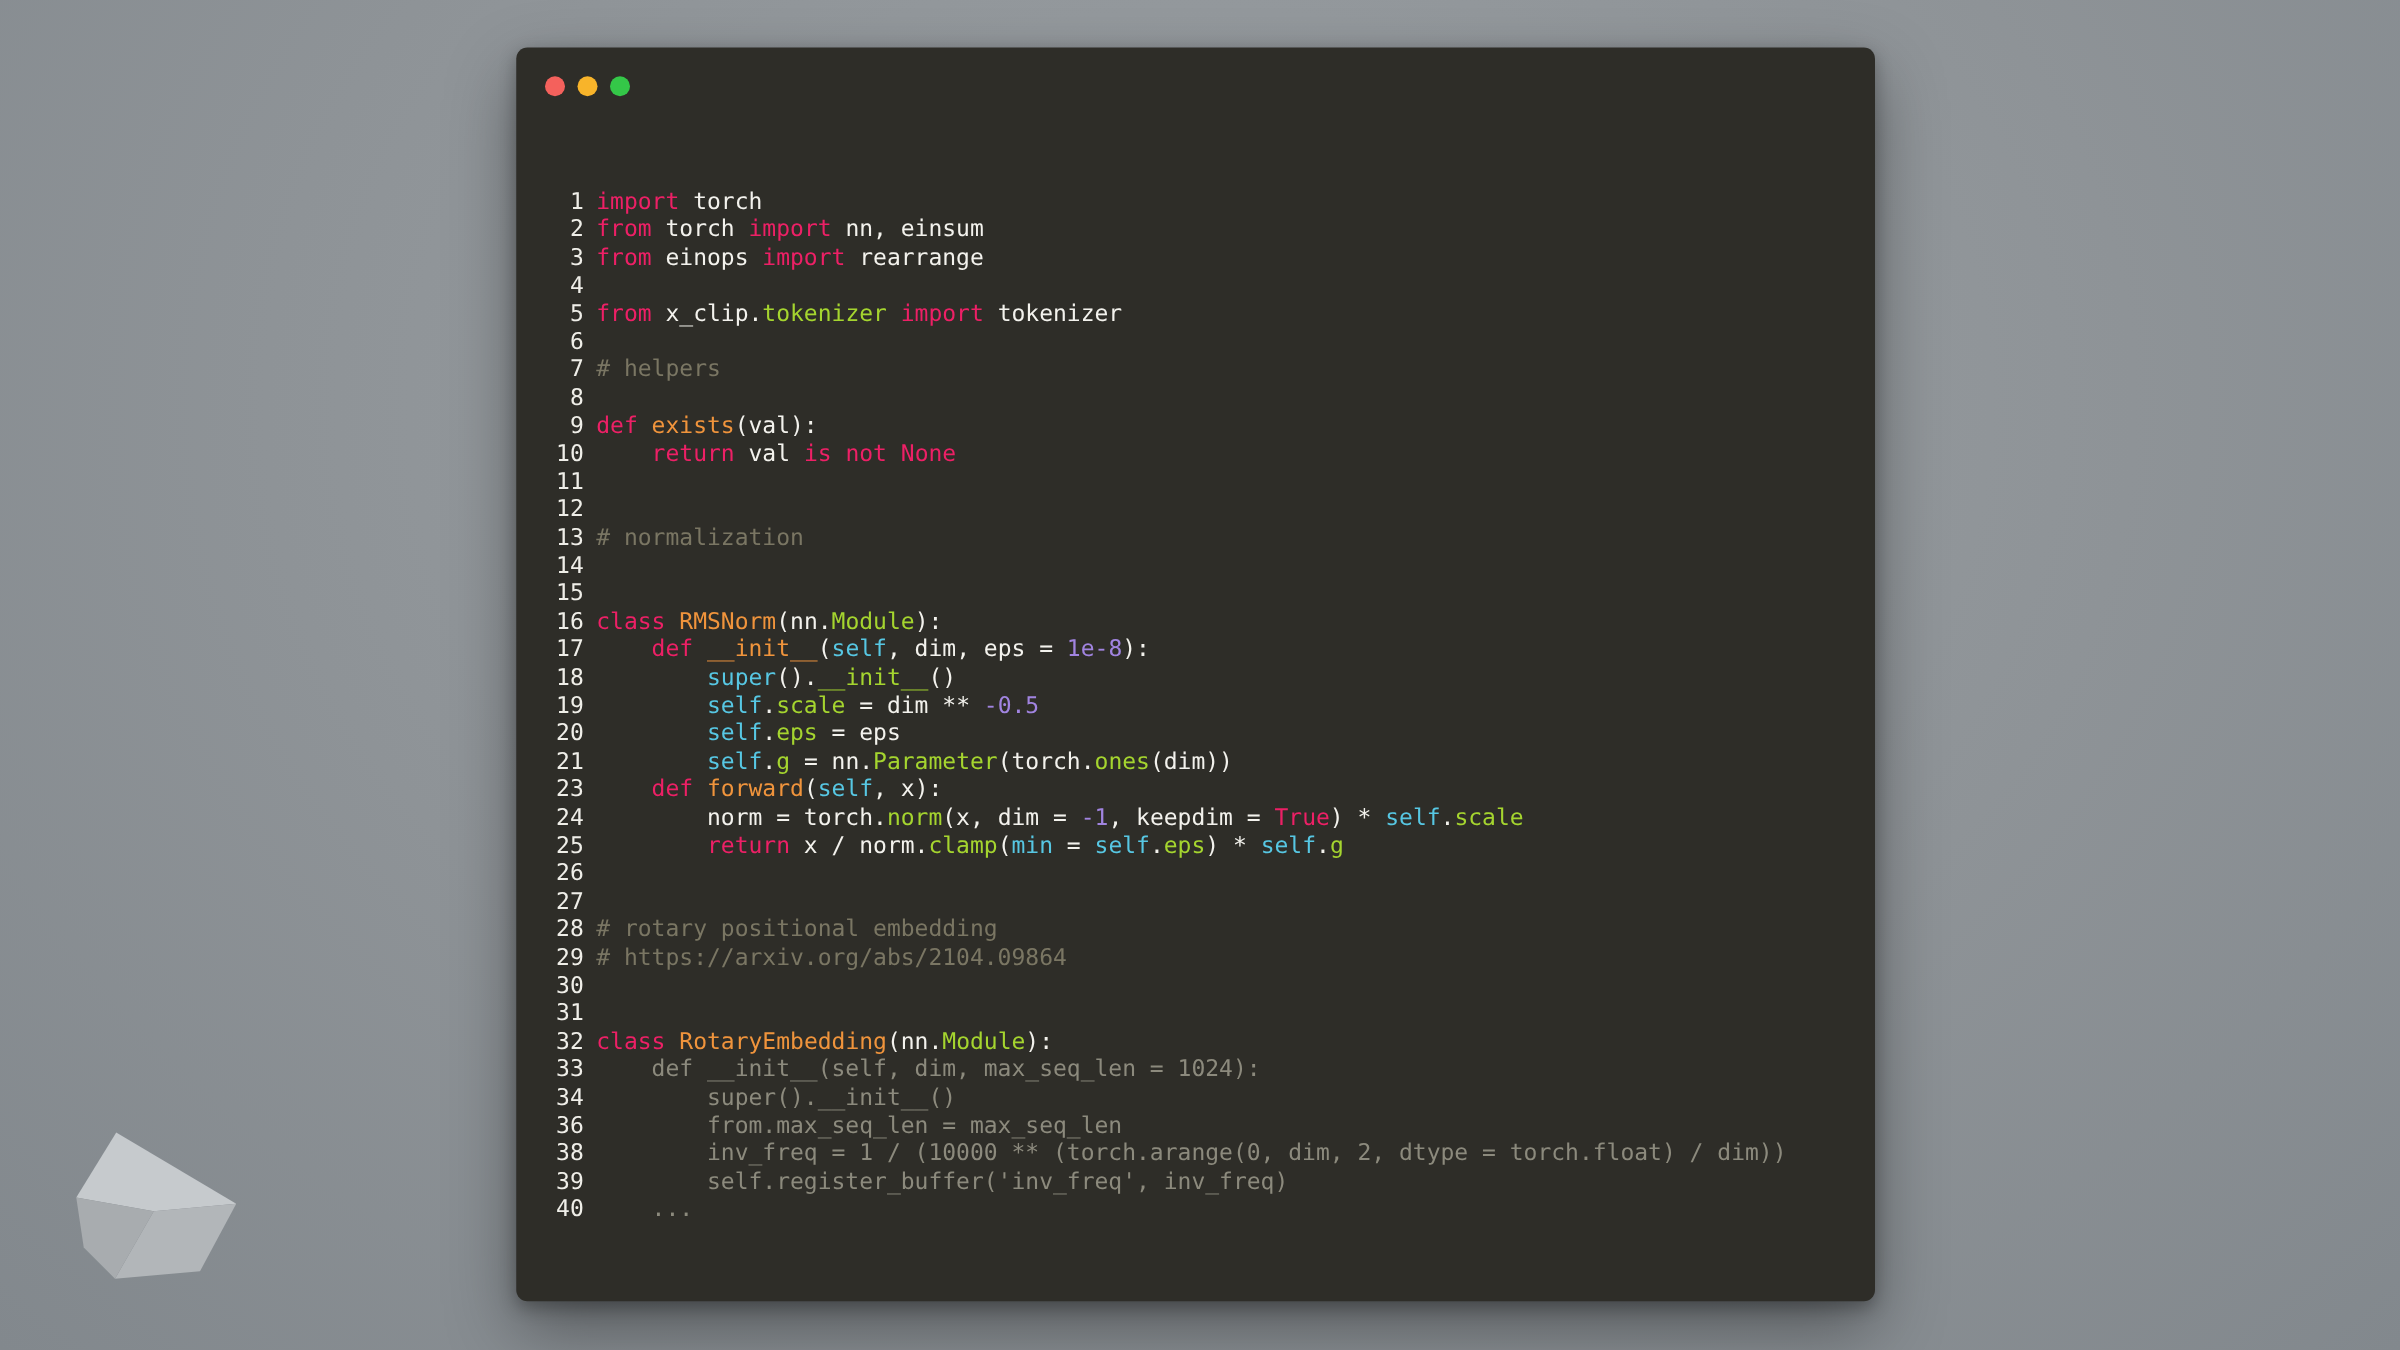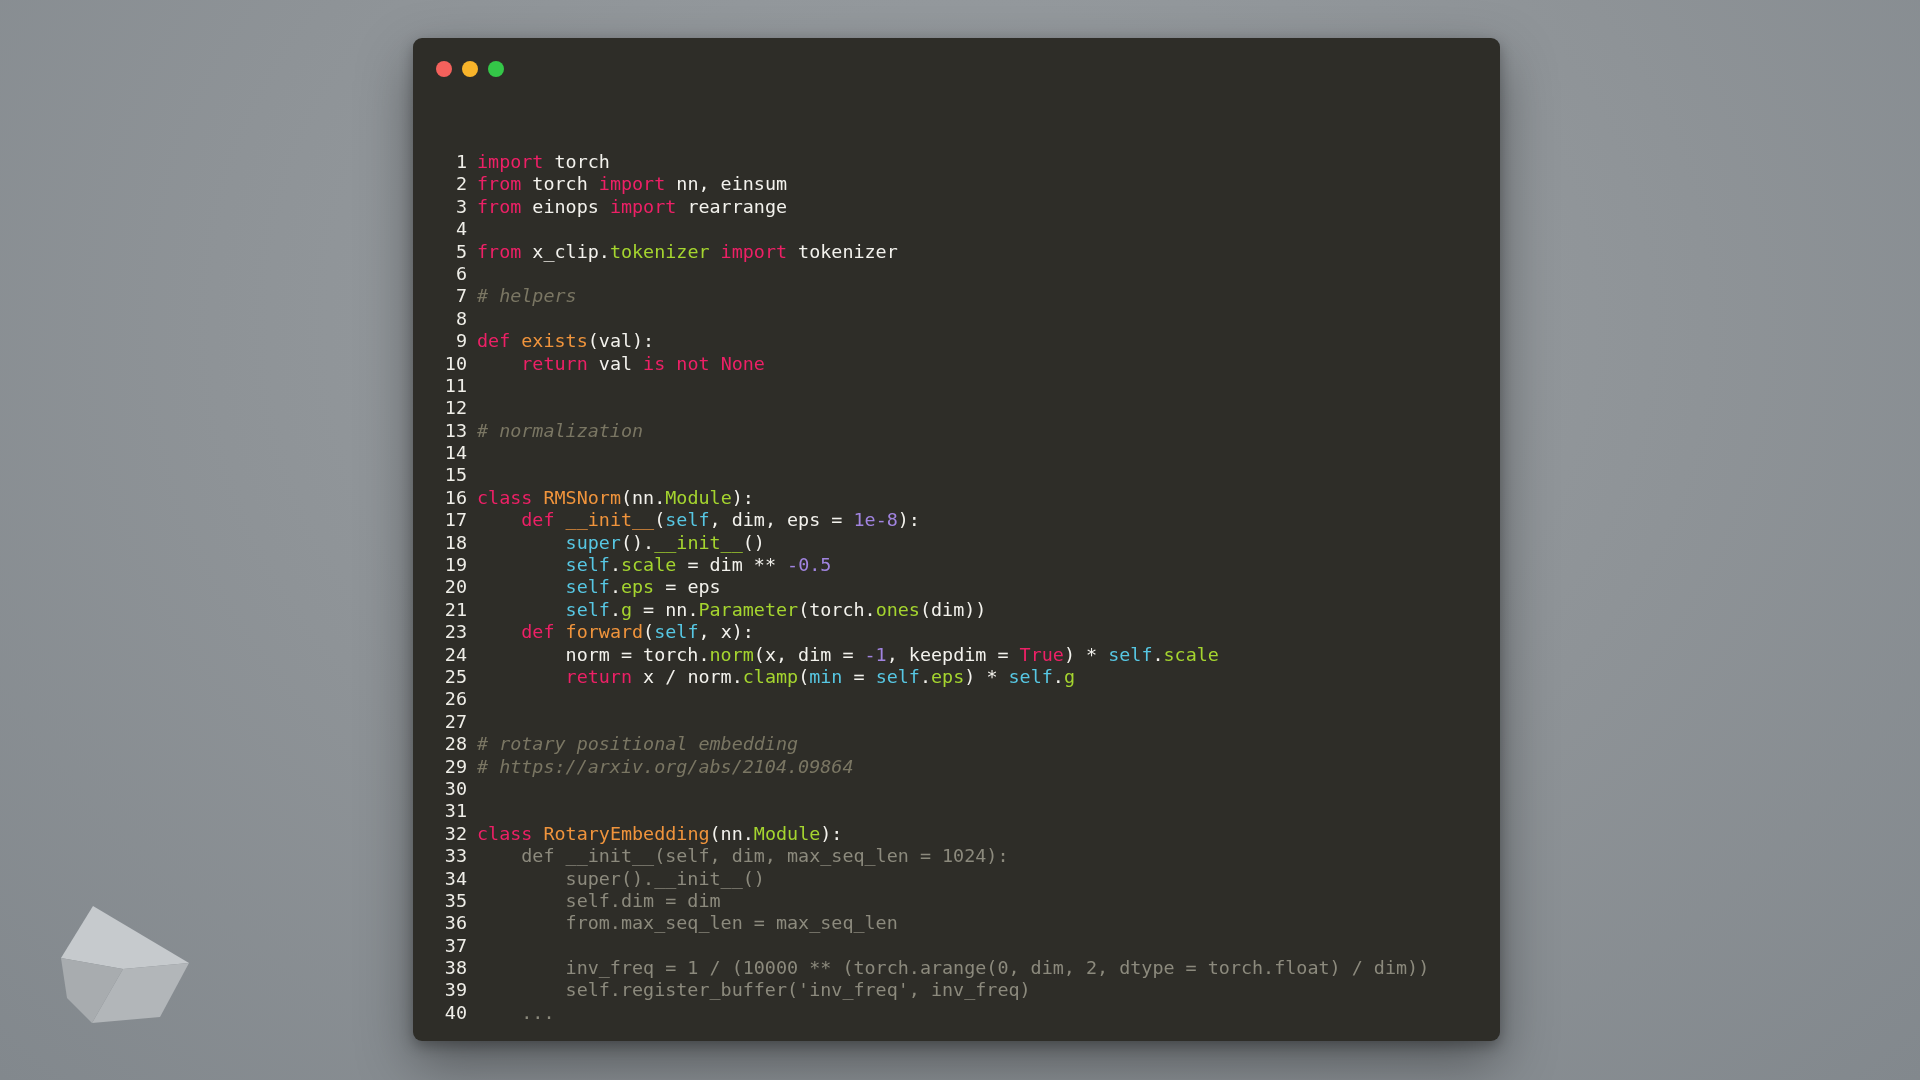--- a/index.html
+++ b/index.html
@@ -24,21 +24,21 @@
   }
   .row{display:flex;height:22.4px;}
   .ln{flex:none;width:54px;text-align:right;color:var(--linenum);white-space:pre;}
   .lc{padding-left:10px;white-space:pre;}
   .tk-k{color:var(--keyword);}
   .tk-f{color:var(--function);}
   .tk-g{color:var(--method);}
   .tk-c{color:var(--builtin);}
   .tk-n{color:var(--number);}
   .tk-w{color:var(--text);}
-  .tk-m{color:var(--comment);font-style:italic;}
+  .tk-m{color:var(--comment);}
   .tk-d{color:var(--dimmed);}
   .logo{position:absolute;left:57px;top:903px;width:132px;height:122px;}
 </style>
 </head>
 <body>
 
 <div class="window">
   <div class="titlebar">
     <span class="dot red"></span>
     <span class="dot yellow"></span>
@@ -171,30 +171,22 @@
       </div>
       <div class="row">
         <span class="ln">33</span>
         <span class="lc"><span class="tk-d">    def __init__(self, dim, max_seq_len = 1024):</span></span>
       </div>
       <div class="row">
         <span class="ln">34</span>
         <span class="lc"><span class="tk-d">        super().__init__()</span></span>
       </div>
       <div class="row">
-        <span class="ln">35</span>
-        <span class="lc"><span class="tk-d">        self.dim = dim</span></span>
-      </div>
-      <div class="row">
         <span class="ln">36</span>
         <span class="lc"><span class="tk-d">        from.max_seq_len = max_seq_len</span></span>
-      </div>
-      <div class="row">
-        <span class="ln">37</span>
-        <span class="lc"></span>
       </div>
       <div class="row">
         <span class="ln">38</span>
         <span class="lc"><span class="tk-d">        inv_freq = 1 / (10000 ** (torch.arange(0, dim, 2, dtype = torch.float) / dim))</span></span>
       </div>
       <div class="row">
         <span class="ln">39</span>
         <span class="lc"><span class="tk-d">        self.register_buffer('inv_freq', inv_freq)</span></span>
       </div>
       <div class="row">

